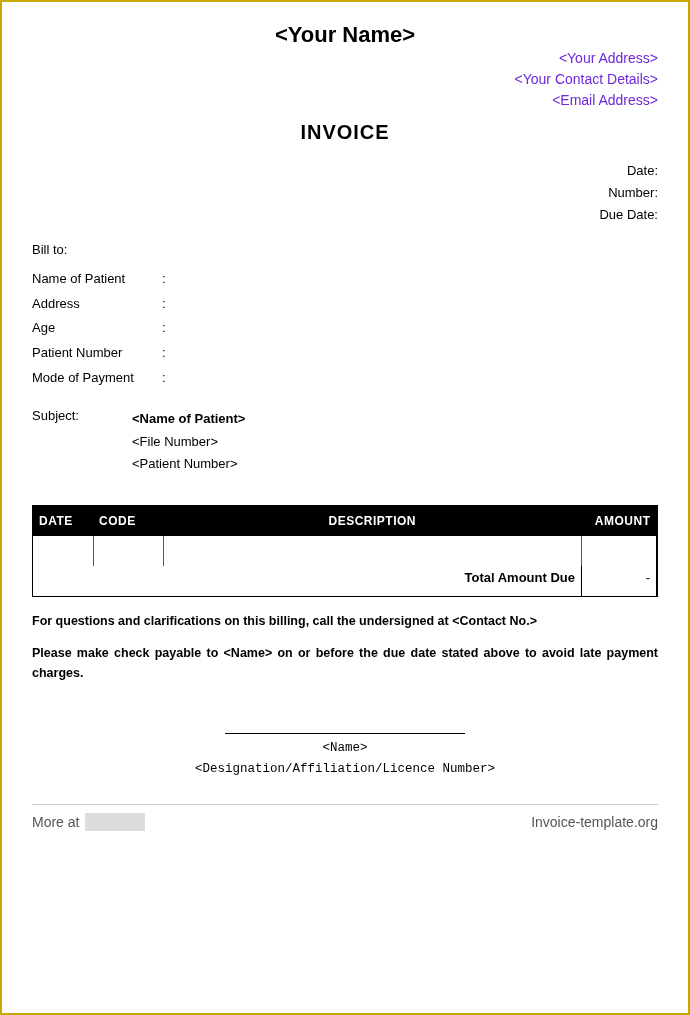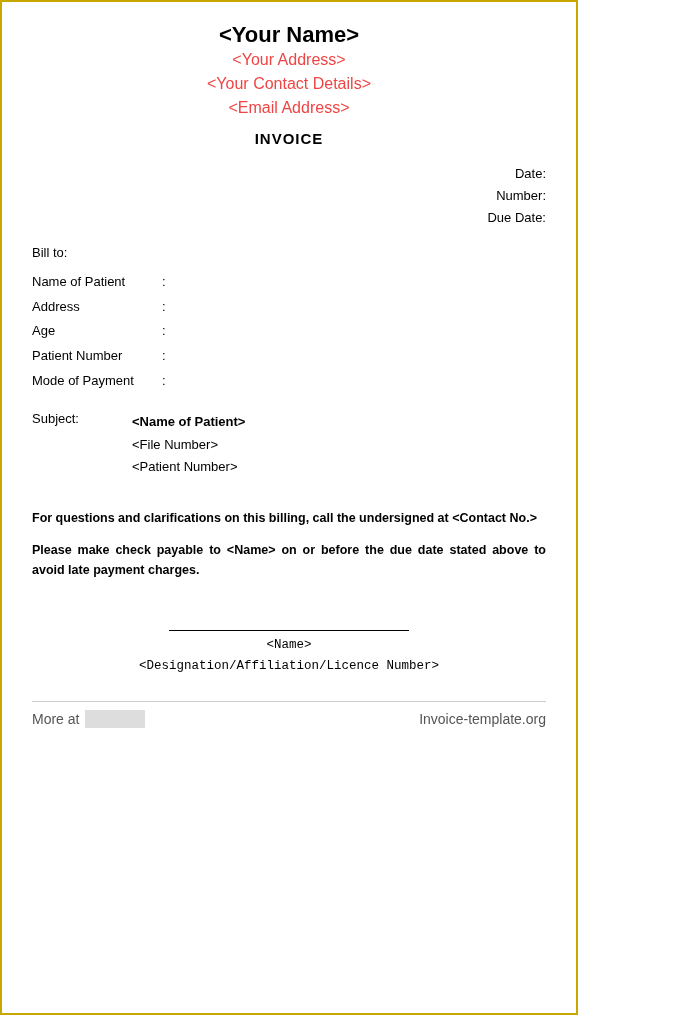--- a/index.html
+++ b/index.html
@@ -11,48 +11,49 @@
     body {
       width: 690px;
       min-height: 1015px;
       background: #fff;
       font-family: Arial, sans-serif;
       font-size: 13px;
       color: #000;
     }
 
     .page {
-      width: 578px;
+      width: 690px;
       min-height: 1015px;
       background: #fff;
       border: 2px solid #c8a800;
       position: relative;
       padding: 20px 30px 20px 30px;
     }
 
     .header {
       text-align: center;
       margin-bottom: 6px;
     }
 
     .header h1 {
       font-size: 22px;
       font-weight: bold;
       color: #000;
     }
 
     .header .address-line {
-      font-size: 16px;
-      color: #ef4444;
+      font-size: 14px;
+      color: #6d28d9;
       line-height: 1.5;
+      text-align: right;
     }
 
     .invoice-title {
       text-align: center;
-      font-size: 15px;
+      font-size: 20px;
       font-weight: bold;
       margin: 10px 0 16px 0;
       letter-spacing: 1px;
     }
 
     .date-block {
       text-align: right;
       margin-bottom: 12px;
       font-size: 13px;
       line-height: 1.7;
@@ -290,20 +291,44 @@
 
   <div class="subject-block">
     <span class="subject-label">Subject:</span>
     <div class="subject-values">
       <div class="bold">&lt;Name of Patient&gt;</div>
       <div>&lt;File Number&gt;</div>
       <div>&lt;Patient Number&gt;</div>
     </div>
   </div>
 
+  <div class="table-wrapper">
+    <table class="invoice-table">
+      <thead>
+        <tr>
+          <th class="col-date">DATE</th>
+          <th class="col-code">CODE</th>
+          <th class="col-desc center">DESCRIPTION</th>
+          <th class="col-amount right">AMOUNT</th>
+        </tr>
+      </thead>
+      <tbody>
+        <tr class="body-rows">
+          <td></td>
+          <td></td>
+          <td></td>
+          <td></td>
+        </tr>
+        <tr class="total-row">
+          <td colspan="3" class="total-label">Total Amount Due</td>
+          <td class="total-value" style="text-align:right; border-left: 1px solid #000;">-</td>
+        </tr>
+      </tbody>
+    </table>
+  </div>
 
   <div class="footer-notes">
     <p>For questions and clarifications on this billing, call the undersigned at &lt;Contact No.&gt;</p>
     <p>Please make check payable to &lt;Name&gt; on or before the due date stated above to avoid late payment charges.</p>
   </div>
 
   <div class="signature-block">
     <div class="signature-line"></div>
     <div>&lt;Name&gt;</div>
     <div>&lt;Designation/Affiliation/Licence Number&gt;</div>

